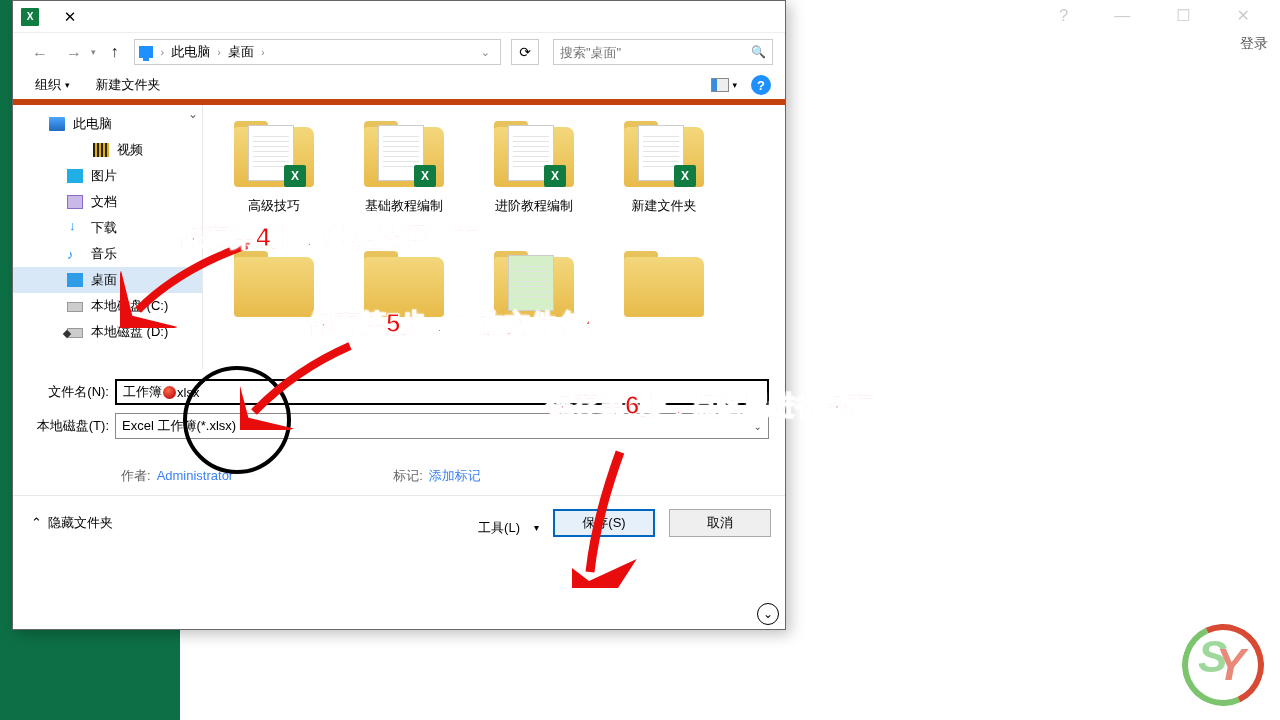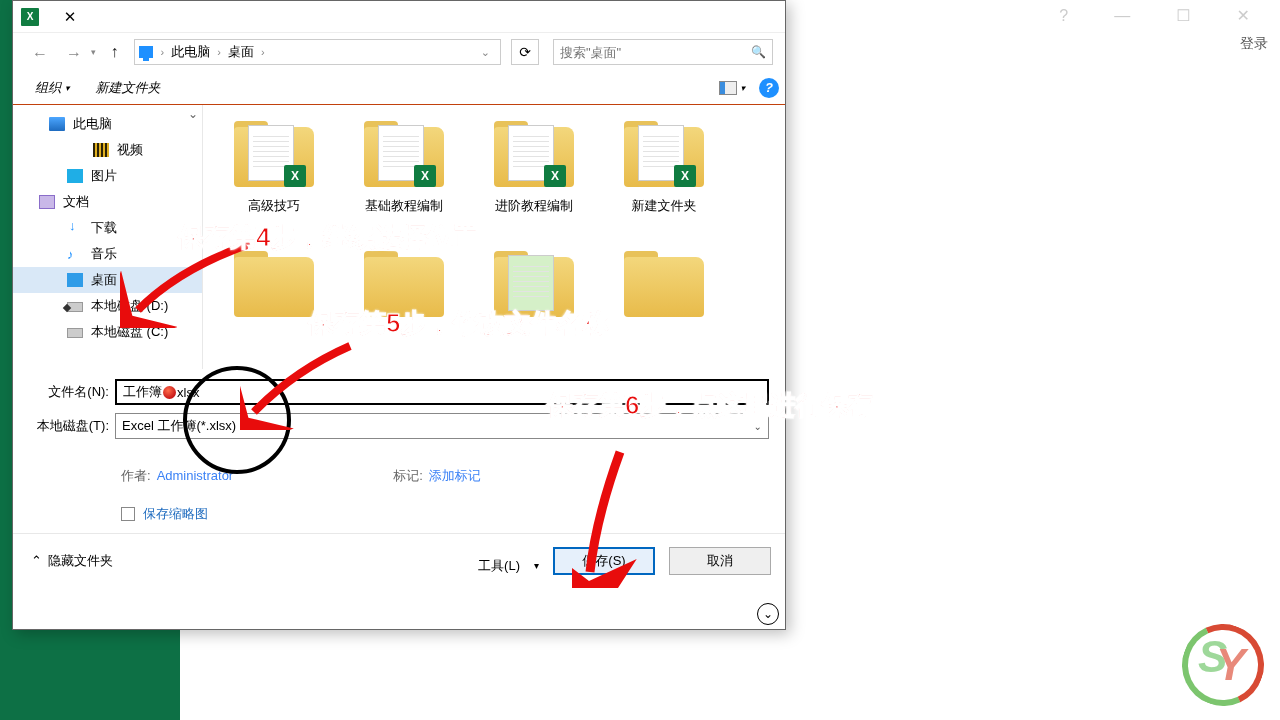--- a/index.html
+++ b/index.html
@@ -25,21 +25,21 @@
 .addr { flex: 1; border: 1px solid #ccc; height: 26px; display: flex; align-items: center; padding: 0 4px; background: #fff; }
 .mon { width: 14px; height: 12px; background: #1e90ff; margin-right: 6px; display:inline-block; position:relative; }
 .mon::after { content:''; position:absolute; left:4px; bottom:-3px; width:6px; height:3px; background:#1e90ff; }
 .crumb { padding: 0 5px; font-size: 13px; }
 .chev { color: #888; font-size: 11px; padding: 0 2px; }
 .addr-drop { margin-left: auto; color: #888; font-size: 11px; padding: 0 6px; }
 .refresh { width: 28px; height: 26px; border: 1px solid #ccc; margin-left: 6px; display:flex; align-items:center; justify-content:center; cursor:pointer; font-size:14px; }
 .search { width: 220px; height: 26px; border: 1px solid #ccc; margin-left: 10px; display:flex; align-items:center; padding: 0 6px; color: #888; }
 .search input { border:none; outline:none; flex:1; font-size:13px; color:#888; background:transparent; }
 
-.toolrow { height: 34px; display: flex; align-items: center; padding: 0 6px 0 22px; border-bottom: 1px solid #c2410c; font-style: italic; }
+.toolrow { height: 34px; display: flex; align-items: center; padding: 0 14px 0 22px; border-bottom: 6px solid #c2410c; }
 .tool-item { display:flex; align-items:center; font-size:13px; cursor:pointer; }
 .tool-item .dd { font-size: 9px; margin-left: 4px; }
 .toolrow .right { margin-left: auto; display:flex; align-items:center; gap:14px; }
 .view-icon { width:18px; height:14px; background:linear-gradient(#3a8dde,#3a8dde) left/5px 100% no-repeat, linear-gradient(#eee,#eee); border:1px solid #888; display:inline-block; }
 .help-icon { width:20px; height:20px; border-radius:50%; background:#1e90ff; color:#fff; font-weight:bold; display:flex; align-items:center; justify-content:center; font-size:13px; cursor:pointer; }
 
 .body { display:flex; height: 264px; }
 .sidebar { width: 190px; border-right: 1px solid #e8e8e8; overflow-y:auto; position:relative; padding-top:6px; }
 .sidebar::after { content:'⌄'; position:absolute; right:4px; top:2px; font-size:12px; color:#666; }
 .snode { display:flex; align-items:center; height:26px; padding-left: 36px; font-size:13px; cursor:pointer; gap:8px; }
@@ -161,43 +161,43 @@
           <span>此电脑</span>
         </div>
       <div class="snode" style="padding-left:80px;">
           <span class="sicon i-video"></span>
           <span>视频</span>
         </div>
       <div class="snode" style="padding-left:54px;">
           <span class="sicon i-pic"></span>
           <span>图片</span>
         </div>
-      <div class="snode" style="padding-left:26px;">
+      <div class="snode" style="padding-left:54px;">
           <span class="sicon i-doc"></span>
           <span>文档</span>
         </div>
       <div class="snode" style="padding-left:54px;">
           <span class="sicon i-dl"></span>
           <span>下载</span>
         </div>
       <div class="snode" style="padding-left:54px;">
           <span class="sicon i-music">♪</span>
           <span>音乐</span>
         </div>
       <div class="snode selected" style="padding-left:54px;">
           <span class="sicon i-desk"></span>
           <span>桌面</span>
         </div>
       <div class="snode" style="padding-left:54px;">
+          <span class="sicon i-disk"></span>
+          <span>本地磁盘 (C:)</span>
+        </div>
+      <div class="snode" style="padding-left:54px;">
           <span class="sicon i-disk d"></span>
           <span>本地磁盘 (D:)</span>
-        </div>
-      <div class="snode" style="padding-left:54px;">
-          <span class="sicon i-disk"></span>
-          <span>本地磁盘 (C:)</span>
         </div>
     </div>
     <div class="files">
       <div class="folder">
           <div class="foldicon">
             <div class="tab"></div>
             <div class="back"></div>
             <div class="sheet"></div>
             <div class="xl">X</div>
           </div>
@@ -275,24 +275,20 @@
       <div class="fsel">
           <span>Excel 工作簿(*.xlsx)</span>
           <span class="dd">⌄</span>
         </div>
     </div>
   </div>
 
   <div class="meta">
     <span><span class="lab">作者:</span><span class="val">Administrator</span></span>
     <span><span class="lab">标记:</span><span class="val">添加标记</span></span>
-  </div>
-  <div class="thumb">
-    <span class="chk"></span>
-    <span>保存缩略图</span>
   </div>
 
   <div class="dlg-footer">
     <span class="hide-folders">
         <span>⌃</span>
         <span>隐藏文件夹</span>
       </span>
     <div class="right">
       <span class="tools">
           <span>工具(L)</span>

